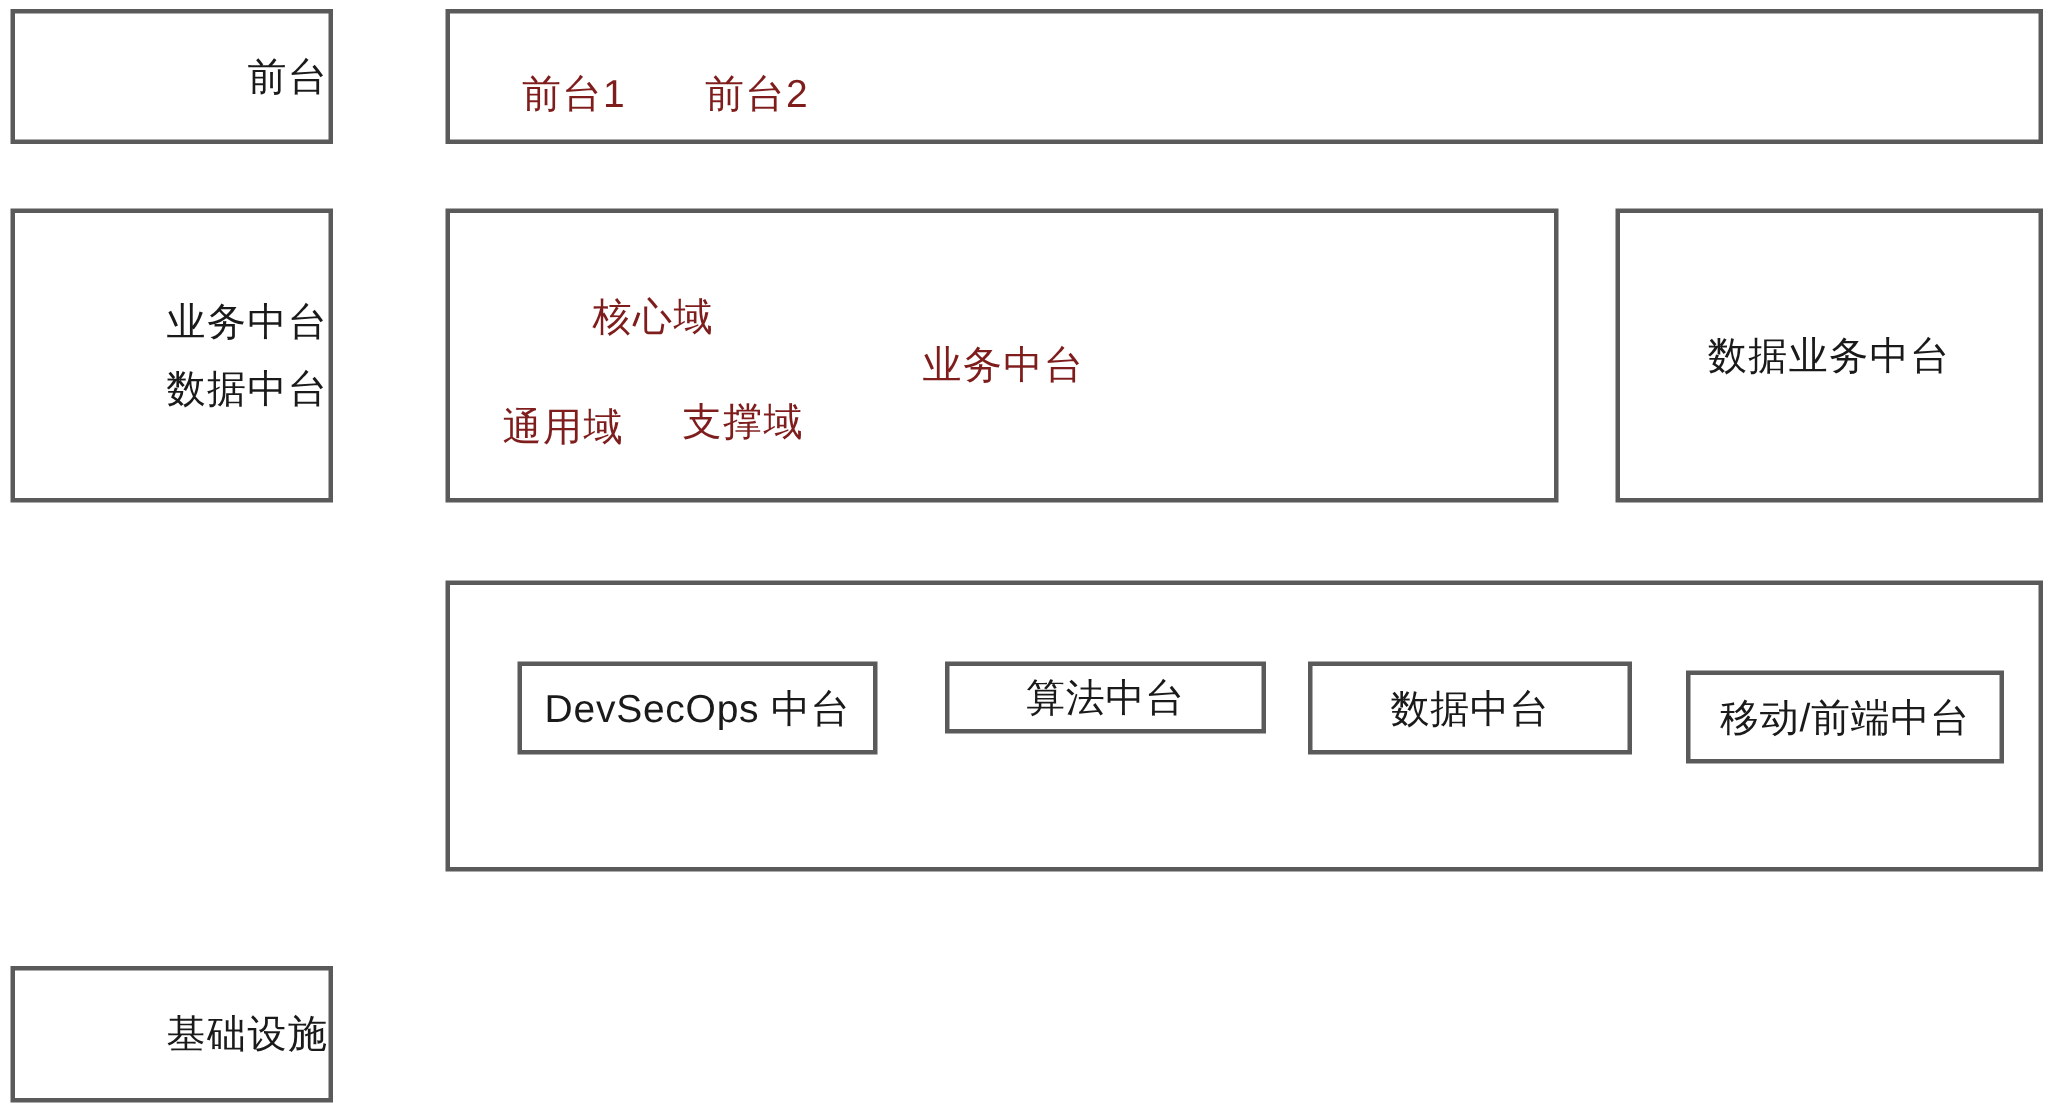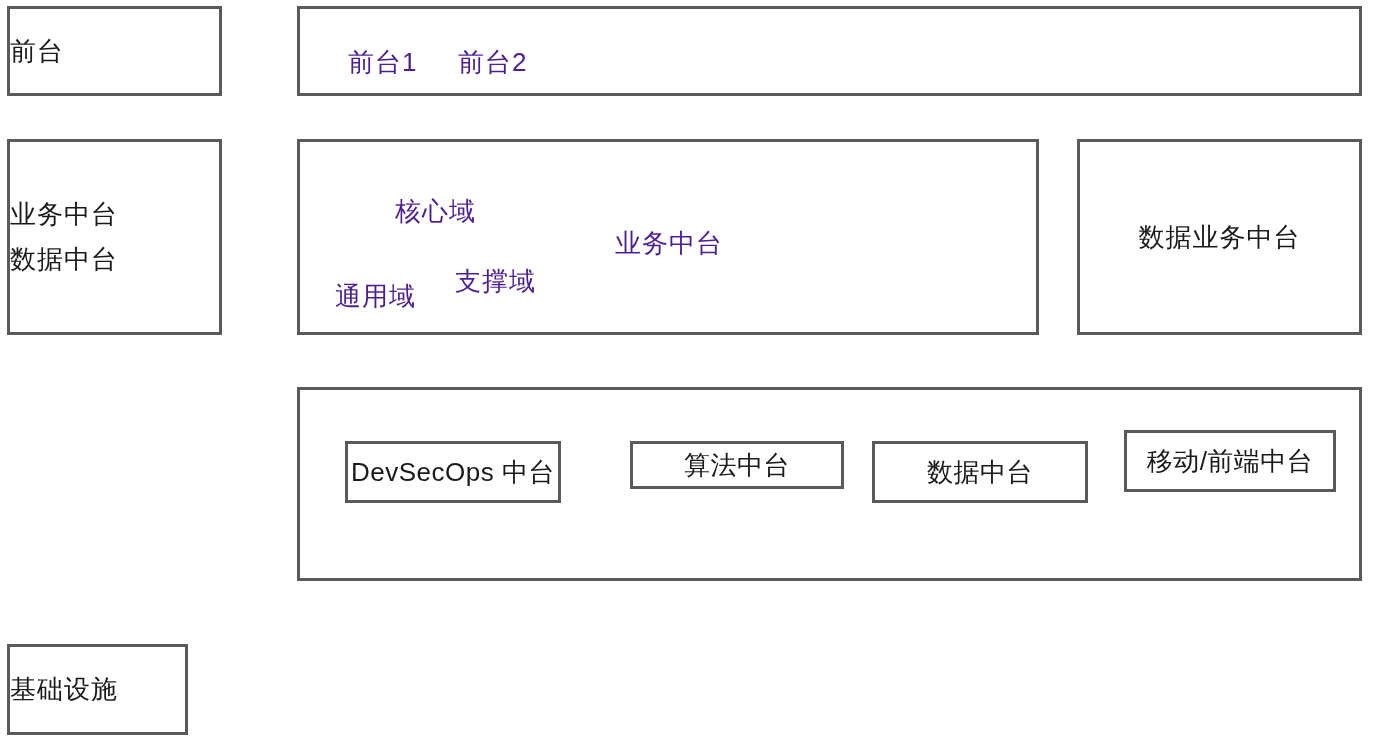--- a/index.html
+++ b/index.html
@@ -21,36 +21,36 @@
   }
   .box {
     position: absolute;
     box-sizing: border-box;
     border: 3px solid #5a5a5a;
     background: #ffffff;
   }
   .label-box {
     display: flex;
     flex-direction: column;
-    align-items: flex-start;
+    align-items: flex-end;
     justify-content: center;
     font-size: 26px;
     line-height: 45px;
     letter-spacing: 1px;
   }
   .label-line {
     white-space: nowrap;
   }
   .free-text {
     position: absolute;
     font-size: 26px;
     line-height: 30px;
     white-space: nowrap;
     letter-spacing: 1px;
-    color: #4c1d95;
+    color: #7f1d1d;
   }
   .inner-box {
     position: absolute;
     box-sizing: border-box;
     border: 3px solid #5a5a5a;
     background: #ffffff;
     display: flex;
     align-items: center;
     justify-content: center;
     font-size: 26px;
@@ -69,53 +69,53 @@
 <body>
 
 <div id="canvas">
 
   <div class="box label-box" style="left:7px; top:6px; width:215px; height:90px;">
     <span class="label-line">前台</span>
   </div>
 
   <div class="box" style="left:297px; top:6px; width:1065px; height:90px;">
     <span class="free-text" style="left:48px; top:38px;">前台1</span>
-    <span class="free-text" style="left:158px; top:38px;">前台2</span>
+    <span class="free-text" style="left:170px; top:38px;">前台2</span>
   </div>
 
   <div class="box label-box" style="left:7px; top:139px; width:215px; height:196px;">
     <span class="label-line">业务中台</span>
     <span class="label-line">数据中台</span>
   </div>
 
   <div class="box" style="left:297px; top:139px; width:742px; height:196px;">
     <span class="free-text" style="left:95px; top:54px;text-align:center;">核心域</span>
     <span class="free-text" style="left:315px; top:86px;">业务中台</span>
-    <span class="free-text" style="left:35px; top:140px;font-family:Liberation Serif, serif;">通用域</span>
+    <span class="free-text" style="left:35px; top:127px;">通用域</span>
     <span class="free-text" style="left:155px; top:124px;">支撑域</span>
   </div>
 
   <div class="box center-text" style="left:1077px; top:139px; width:285px; height:196px;">
     <span>数据业务中台</span>
   </div>
 
 
   <div class="box" style="left:297px; top:387px; width:1065px; height:194px;">
-    <div class="inner-box" style="left:45px; top:51px; width:216px; height:62px;">
+    <div class="inner-box" style="left:45px; top:51px; width:240px; height:62px;">
       <span>DevSecOps 中台</span>
     </div>
     <div class="inner-box" style="left:330px; top:51px; width:214px; height:48px;">
       <span>算法中台</span>
     </div>
     <div class="inner-box" style="left:572px; top:51px; width:216px; height:62px;">
       <span>数据中台</span>
     </div>
-    <div class="inner-box" style="left:824px; top:40px; width:212px; height:62px;">
+    <div class="inner-box" style="left:824px; top:57px; width:212px; height:62px;">
       <span>移动/前端中台</span>
     </div>
   </div>
 
-  <div class="box label-box" style="left:7px; top:644px; width:181px; height:91px;">
+  <div class="box label-box" style="left:7px; top:644px; width:215px; height:91px;">
     <span class="label-line">基础设施</span>
   </div>
 
 
 </div>
 
 </body></html>

